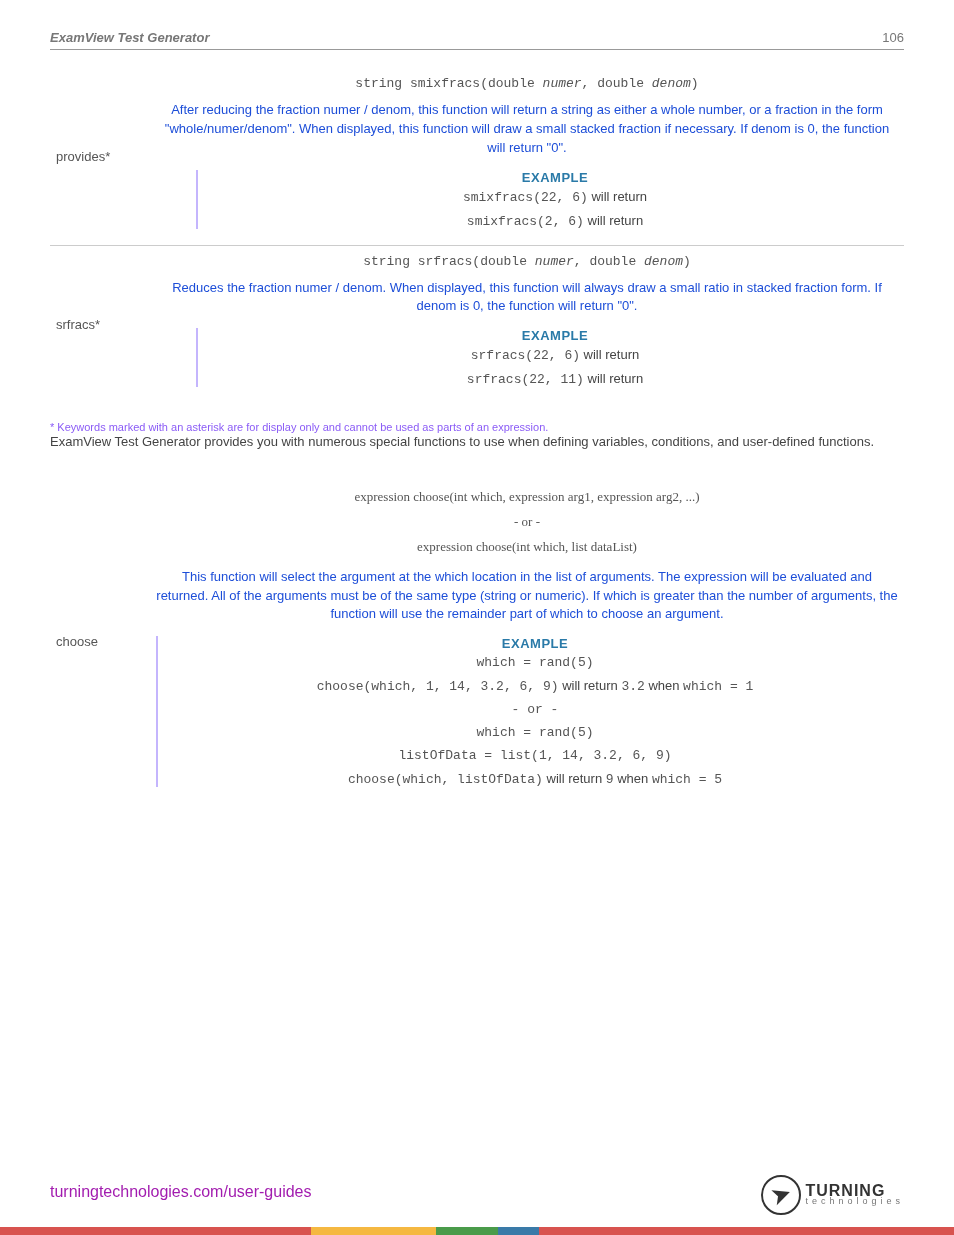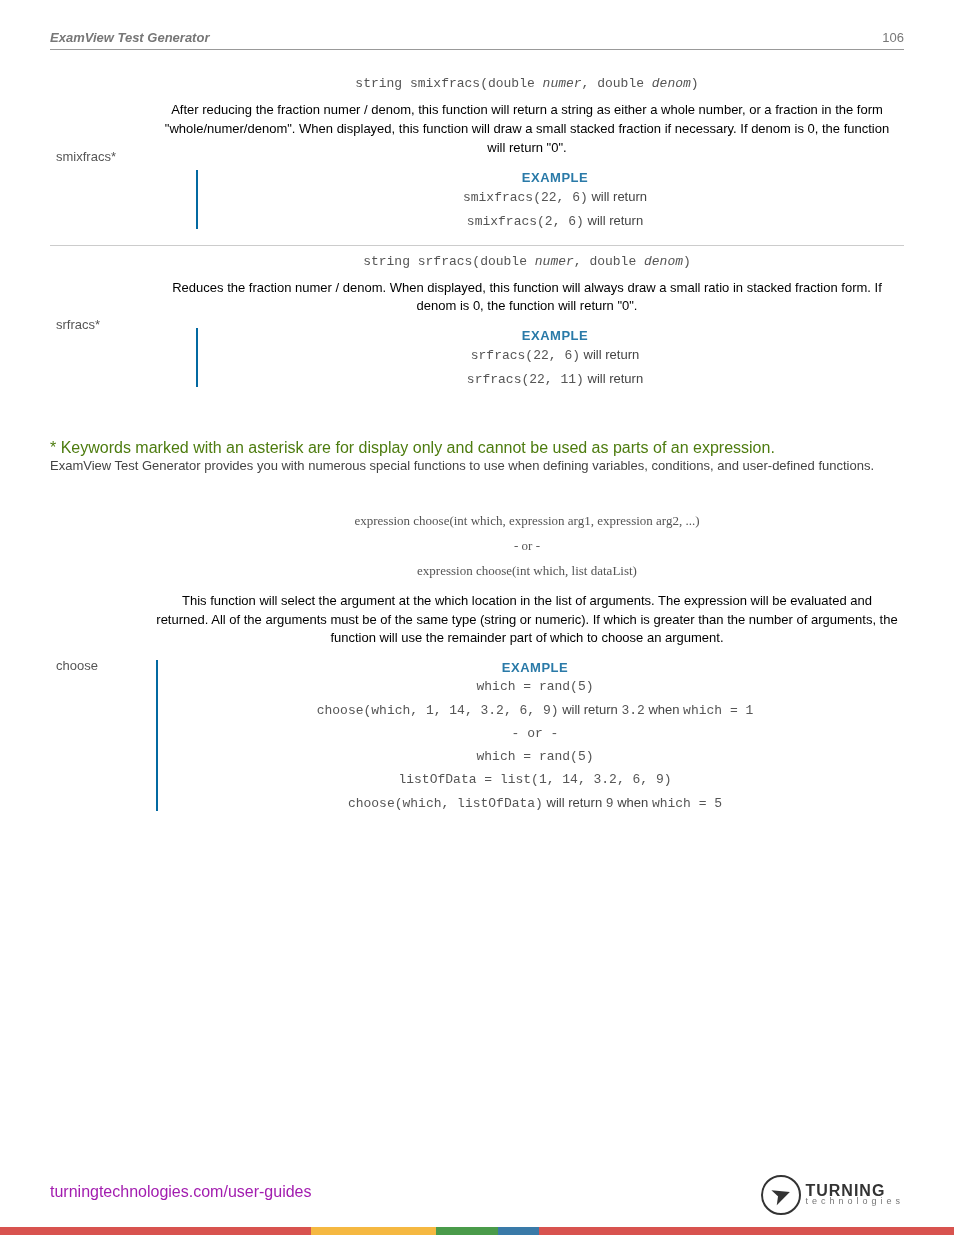--- a/index.html
+++ b/index.html
@@ -58,45 +58,45 @@
   .code {
     font-family: "Courier New", Courier, monospace;
     color: #555;
     font-size: 13px;
   }
   .code .ital { font-style: italic; }
   .desc {
     margin-top: 10px;
     margin-bottom: 12px;
     line-height: 1.45;
-    color: #000000;
+    color: #1d4ed8;
   }
   .example-block {
-    border-left: 2px solid #0369a1;
+    border-left: 2px solid #c4b5fd;
     padding-left: 14px;
     margin-left: 40px;
     margin-top: 8px;
     margin-bottom: 8px;
   }
   .example-label {
     color: #2a7aa8;
     font-weight: bold;
     font-size: 13px;
     letter-spacing: 0.5px;
   }
   .example-block .line {
     margin-top: 4px;
     margin-bottom: 8px;
     font-size: 13px;
     color: #555;
   }
   .footnote {
-    margin-top: 36px;
-    color: #4d7c0f;
-    font-size: 16px;
+    margin-top: 18px;
+    color: #8b5cf6;
+    font-size: 11px;
   }
   h2.section {
     font-size: 22px;
     color: #555;
     font-weight: bold;
     margin-top: 34px;
     margin-bottom: 12px;
   }
   .section-intro {
     color: #444;
@@ -176,21 +176,21 @@
 
 <div class="page">
   <div class="header-row">
     <span class="header-title">ExamView Test Generator</span>
     <span class="page-num">106</span>
   </div>
 
   <table class="func-table">
     <tbody>
         <tr>
-      <td class="label">smixfracs*</td>
+      <td class="label">provides*</td>
       <td class="content">
         <div class="code">
           <span>string smixfracs(double </span><span class="ital">numer</span><span>, double </span><span class="ital">denom</span><span>)</span>
         </div>
         <div class="desc">After reducing the fraction numer / denom, this function will return a string as either a whole number, or a fraction in the form "whole/numer/denom". When displayed, this function will draw a small stacked fraction if necessary. If denom is 0, the function will return "0".</div>
         <div class="example-block">
           <div class="example-label">EXAMPLE</div>
           <div class="line"><span class="code">smixfracs(22, 6)</span><span class="normal-text"> will return</span></div>
           <div class="line"><span class="code">smixfracs(2, 6)</span><span class="normal-text"> will return</span></div>
         </div>

